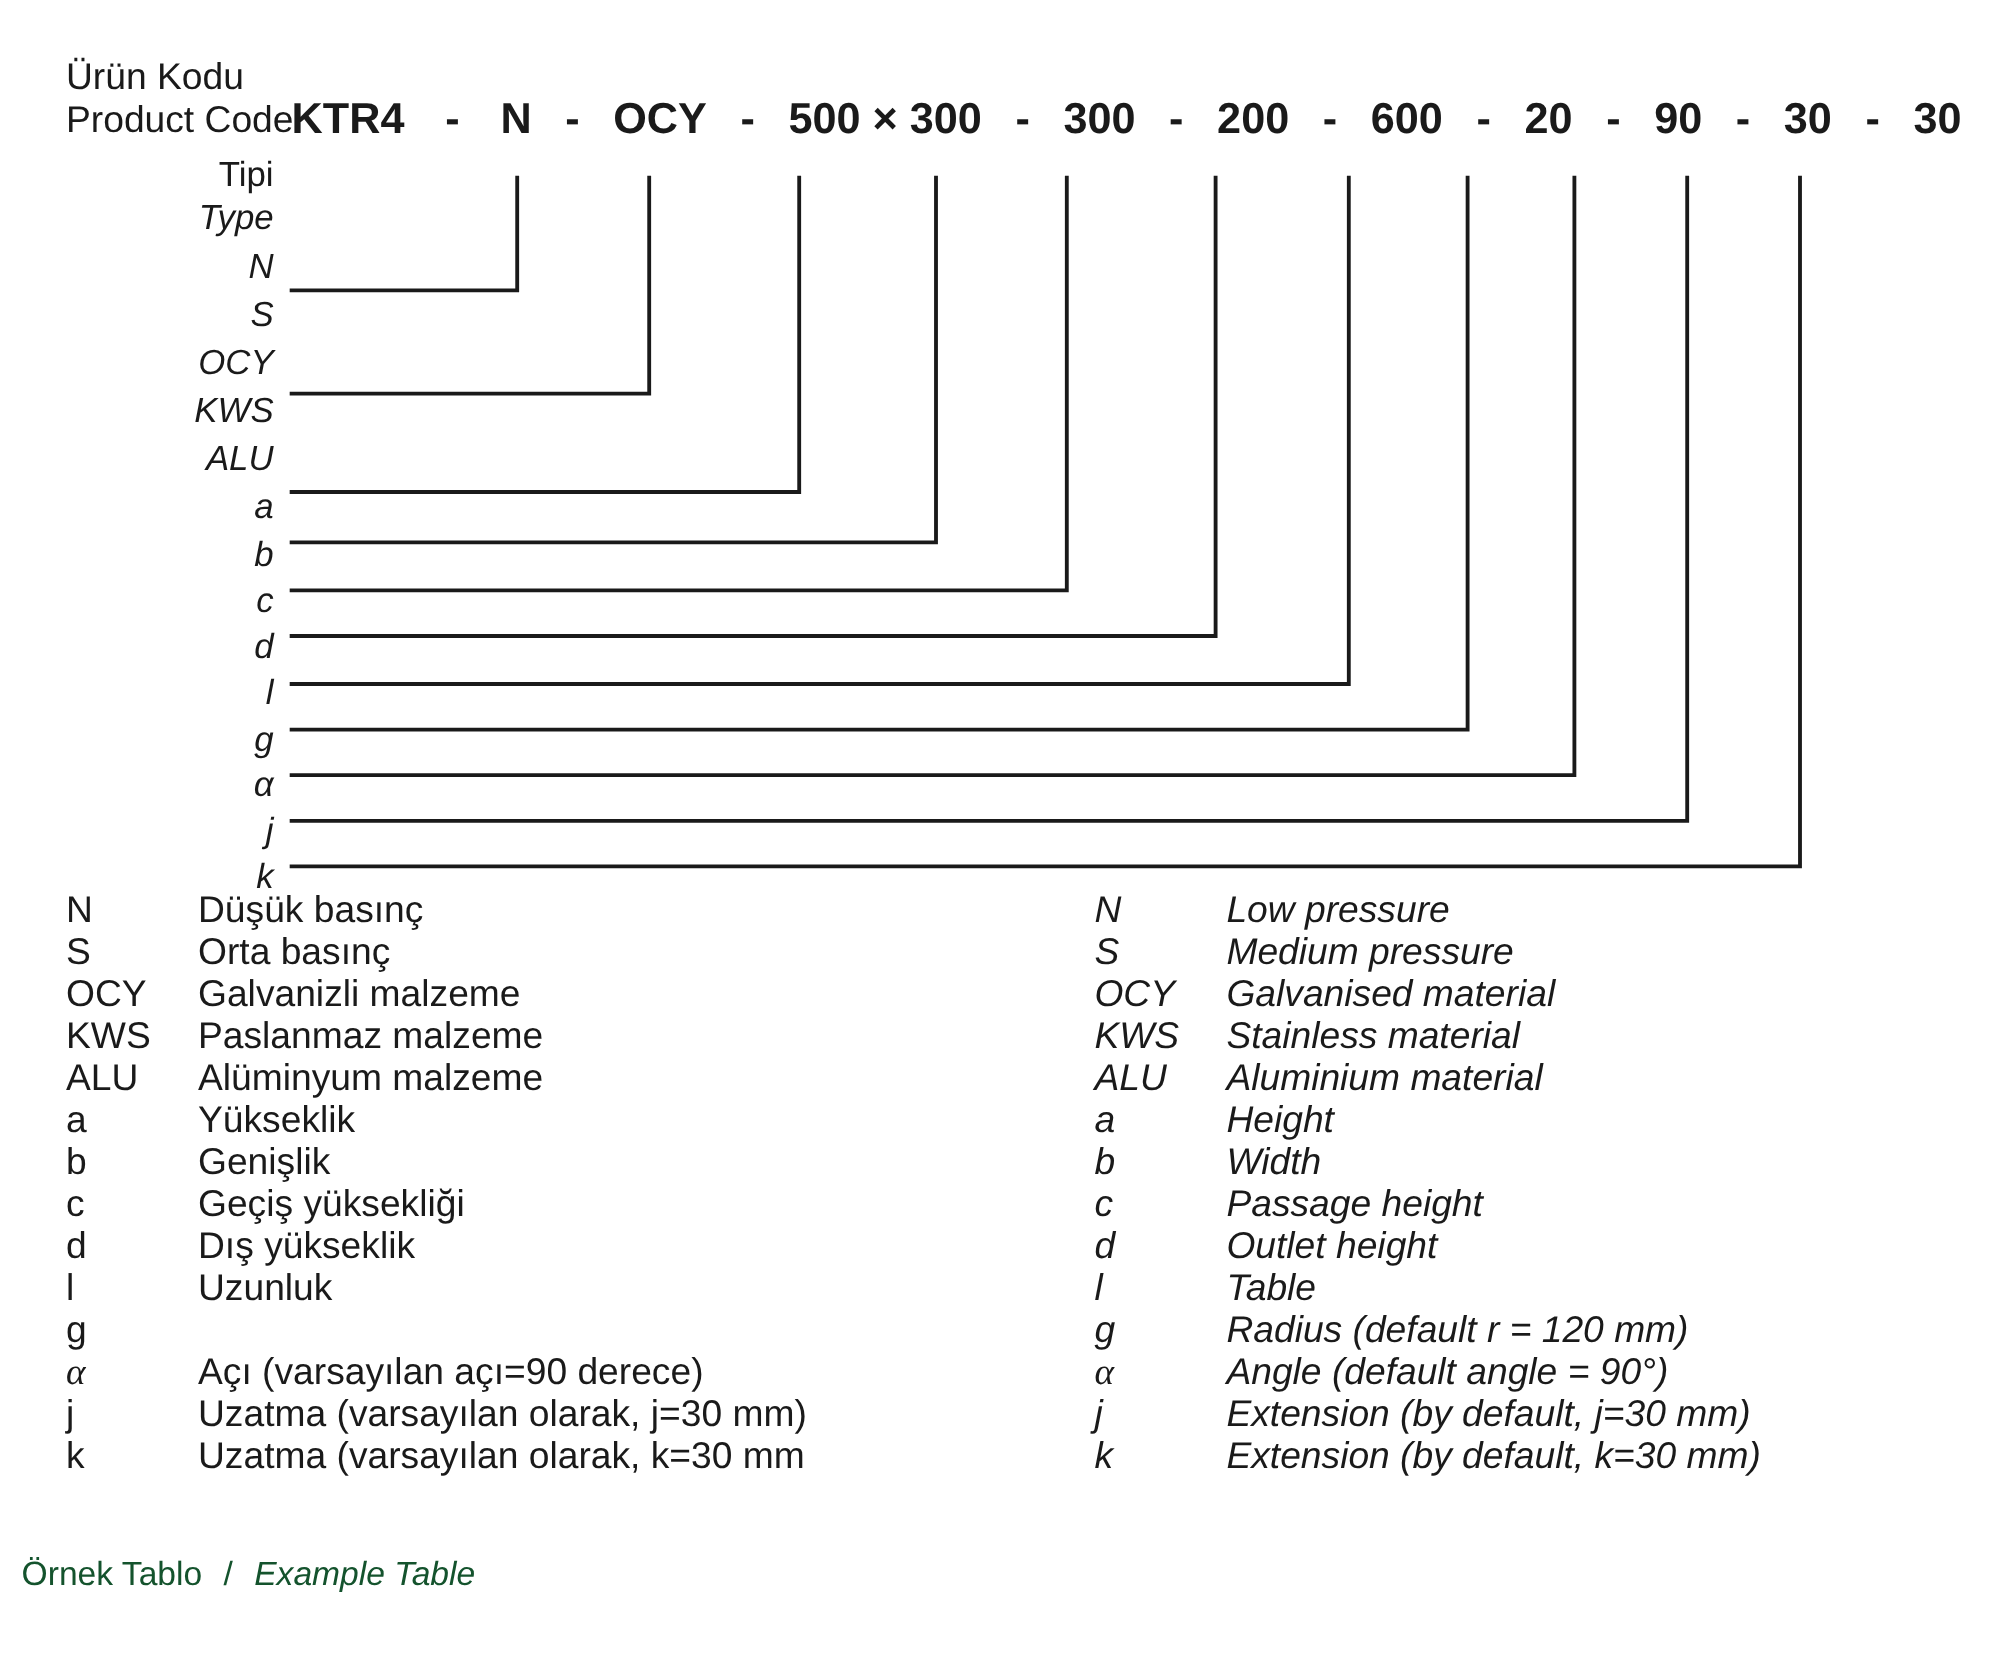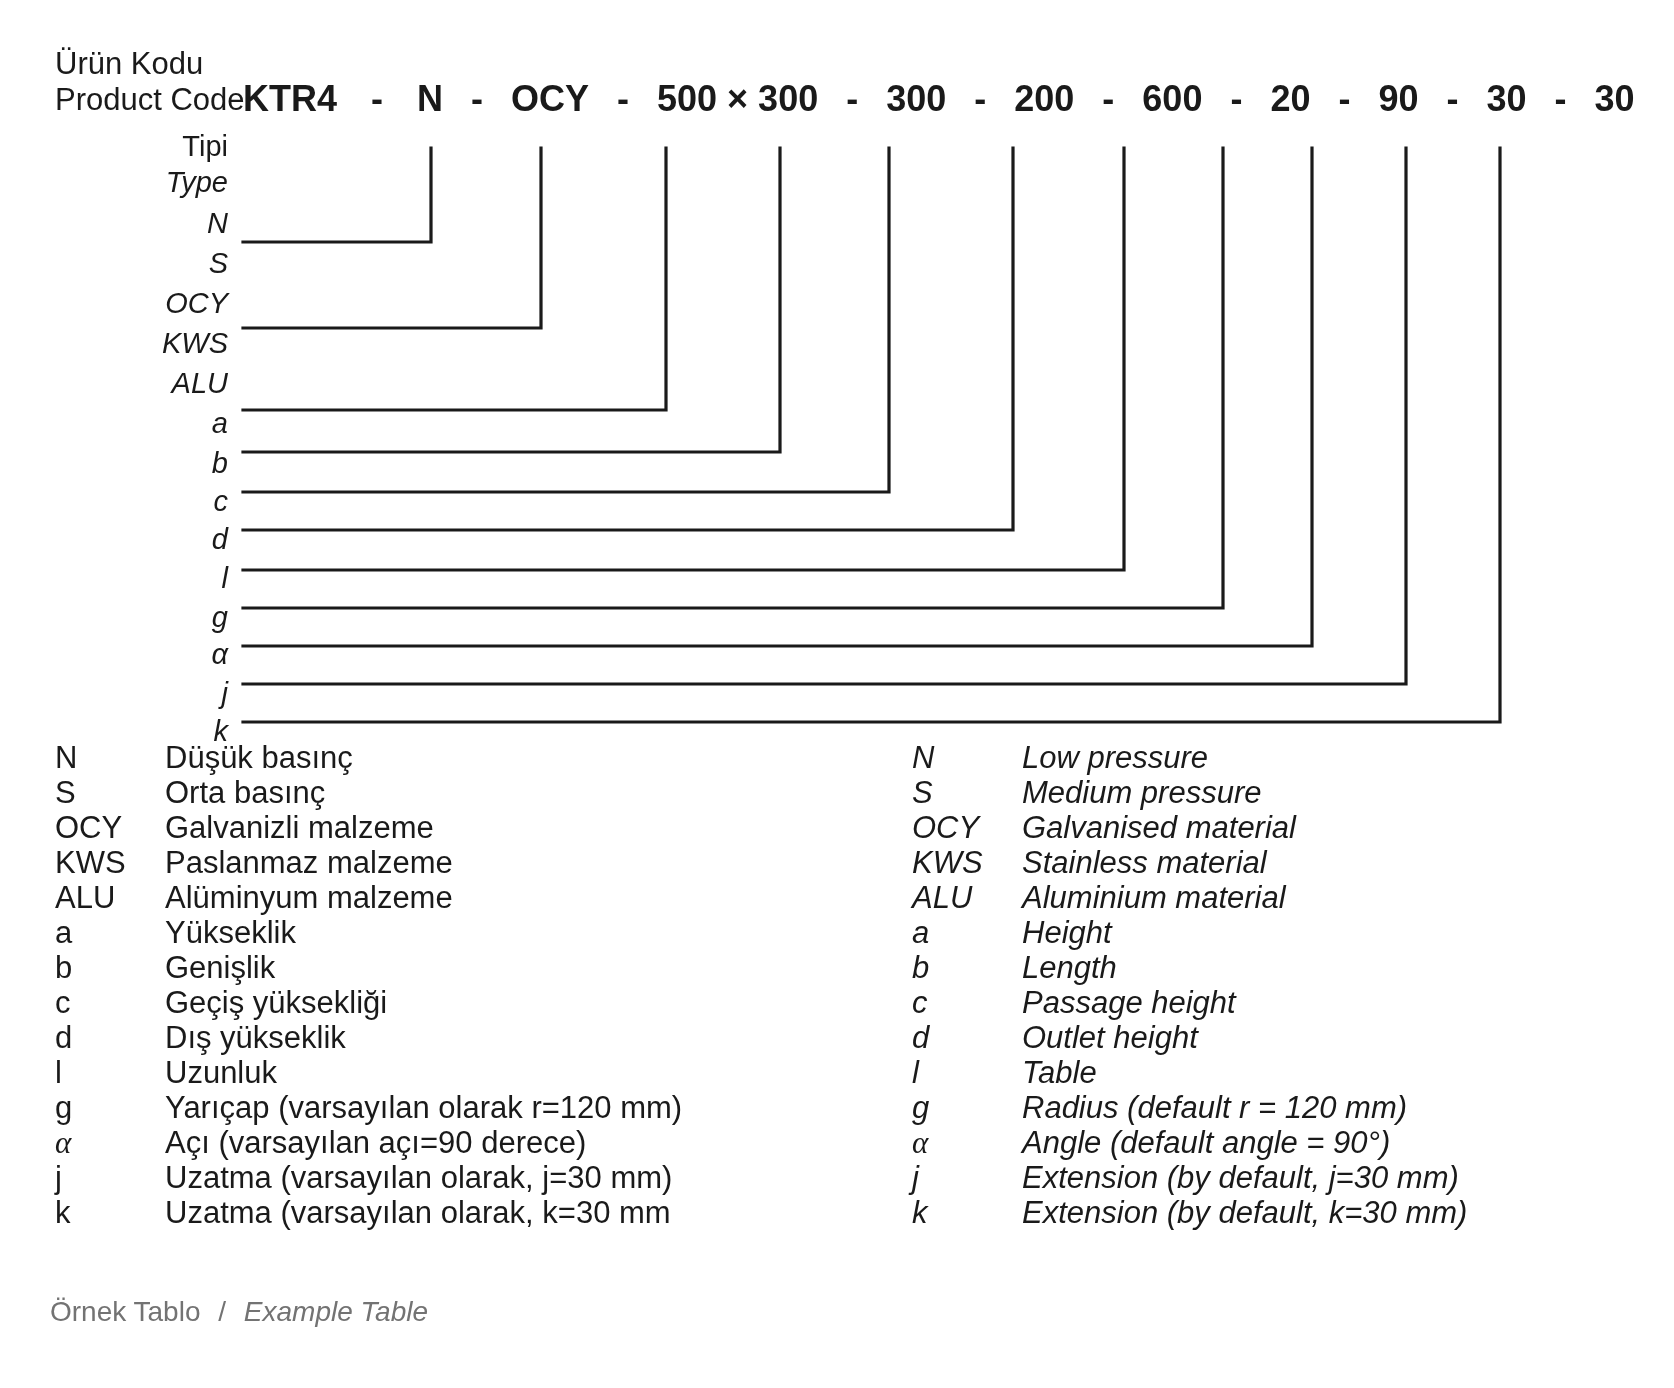--- a/index.html
+++ b/index.html
@@ -231,21 +231,20 @@
       <div class="leg-row">
         <span class="leg-key">d</span>
         <span class="leg-val">Dış yükseklik</span>
       </div>
       <div class="leg-row">
         <span class="leg-key">l</span>
         <span class="leg-val">Uzunluk</span>
       </div>
       <div class="leg-row">
         <span class="leg-key">g</span>
-        <span class="leg-val">Yarıçap (varsayılan olarak r=120 mm)</span>
       </div>
       <div class="leg-row">
         <span class="leg-key alpha-key">α</span>
         <span class="leg-val">Açı (varsayılan açı=90 derece)</span>
       </div>
       <div class="leg-row">
         <span class="leg-key">j</span>
         <span class="leg-val">Uzatma (varsayılan olarak, j=30 mm)</span>
       </div>
       <div class="leg-row">
@@ -273,21 +272,21 @@
       <div class="leg-row">
         <span class="leg-key">ALU</span>
         <span class="leg-val">Aluminium material</span>
       </div>
       <div class="leg-row">
         <span class="leg-key">a</span>
         <span class="leg-val">Height</span>
       </div>
       <div class="leg-row">
         <span class="leg-key">b</span>
-        <span class="leg-val">Length</span>
+        <span class="leg-val">Width</span>
       </div>
       <div class="leg-row">
         <span class="leg-key">c</span>
         <span class="leg-val">Passage height</span>
       </div>
       <div class="leg-row">
         <span class="leg-key">d</span>
         <span class="leg-val">Outlet height</span>
       </div>
       <div class="leg-row">
@@ -306,17 +305,17 @@
         <span class="leg-key">j</span>
         <span class="leg-val">Extension (by default, j=30 mm)</span>
       </div>
       <div class="leg-row">
         <span class="leg-key">k</span>
         <span class="leg-val">Extension (by default, k=30 mm)</span>
       </div>
     </div>
 </div>
 
-<div id="caption" style="color: #737373; margin-left: 32px;">
+<div id="caption" style="color: #14532d;">
   <span class="cap-tr">Örnek Tablo</span>
   <span class="cap-sep" style="margin: 0px 10px;">/</span>
   <span class="cap-en">Example Table</span>
 </div>
 
 </body></html>

